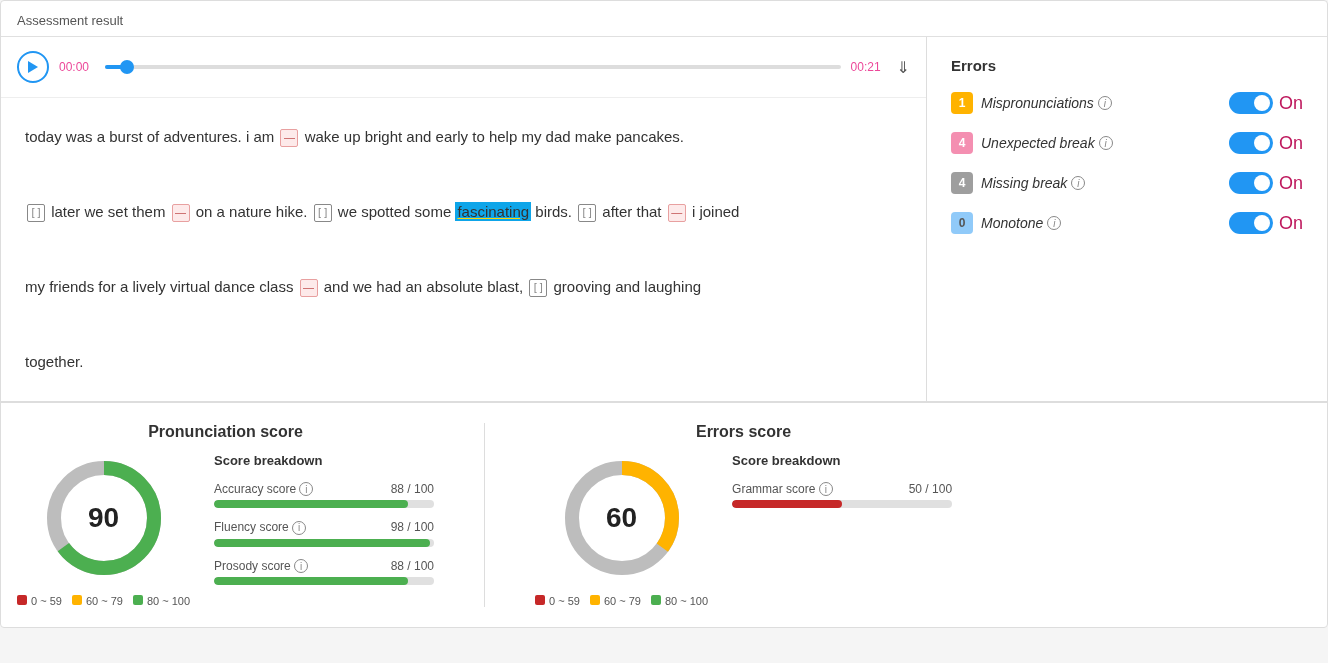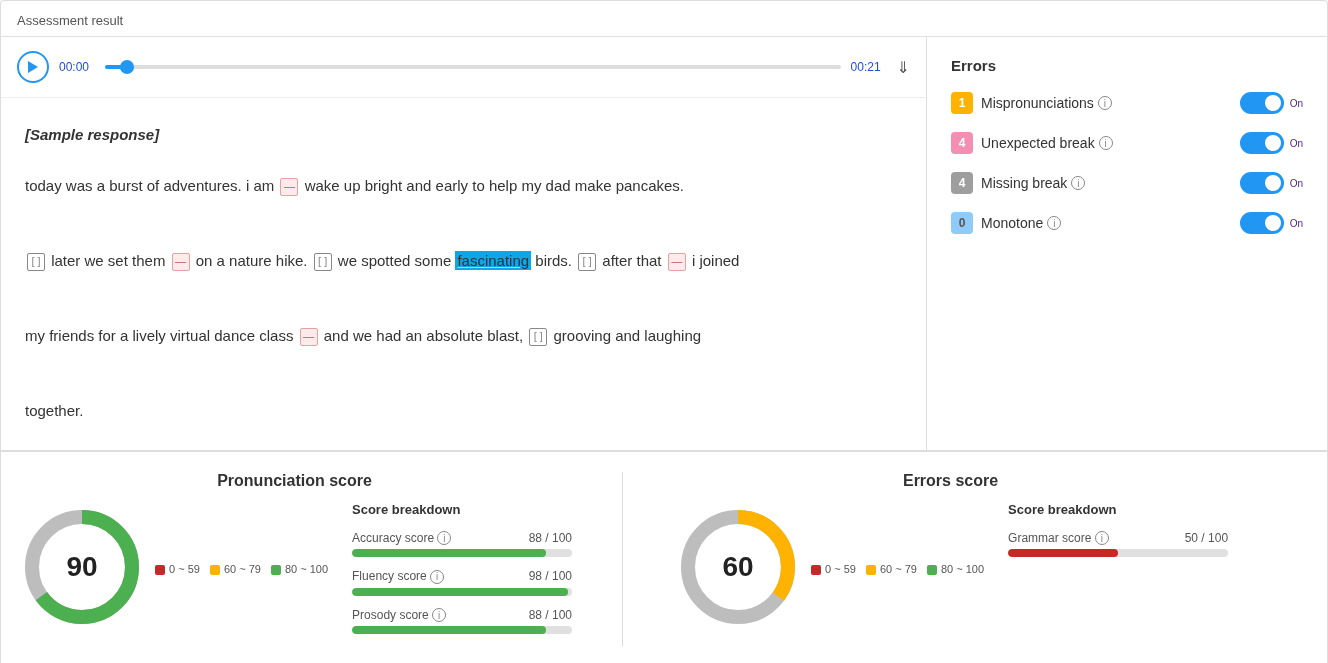--- a/index.html
+++ b/index.html
@@ -42,21 +42,21 @@
       width: 32px; height: 32px;
       border-radius: 50%;
       border: 2px solid #2196F3;
       background: #fff;
       display: flex; align-items: center; justify-content: center;
       cursor: pointer;
       color: #2196F3;
       font-size: 12px;
     }
 
-    .time-label { font-size: 12px; color: #1d4ed8; min-width: 36px; }
+    .time-label { font-size: 12px; color: #ec4899; min-width: 36px; }
 
     .progress-track {
       flex: 1;
       height: 4px;
       background: #ddd;
       border-radius: 2px;
       position: relative;
     }
     .progress-fill {
       position: absolute; left: 0; top: 0;
@@ -147,20 +147,21 @@
     }
     .badge-yellow { background: #FFB300; }
     .badge-pink { background: #F48FB1; }
     .badge-gray { background: #9E9E9E; }
     .badge-blue { background: #90CAF9; color: #555; }
 
     .error-label {
       flex: 1;
       display: flex; align-items: center; gap: 4px;
       font-size: 14px;
+      font-style: italic;
     }
 
     .info-icon {
       width: 14px; height: 14px;
       border-radius: 50%;
       border: 1.5px solid #888;
       display: inline-flex; align-items: center; justify-content: center;
       font-size: 10px; color: #888;
       cursor: pointer;
     }
@@ -178,39 +179,39 @@
     }
     .toggle::after {
       content: '';
       position: absolute;
       right: 3px; top: 3px;
       width: 16px; height: 16px;
       border-radius: 50%;
       background: #fff;
     }
 
-    .toggle-label { font-size: 10px; color: #4c1d95; }
+    .toggle-label { font-size: 18px; color: #be185d; }
 
     
     .bottom-section {
       display: flex;
       padding: 20px 16px;
       gap: 40px;
       border-top: 1px solid #ddd;
     }
 
     .score-block {
       display: flex;
       align-items: flex-start;
       gap: 24px;
     }
 
     .score-circle-container {
       display: flex;
-      flex-direction: row;
+      flex-direction: column;
       align-items: center;
       gap: 8px;
     }
 
     .score-section-title {
       font-size: 16px;
       font-weight: 600;
       margin-bottom: 12px;
       text-align: center;
     }
@@ -226,21 +227,21 @@
       position: relative;
       display: flex; align-items: center; justify-content: center;
       width: 130px; height: 130px;
     }
 
     .legend {
       display: flex; gap: 10px;
       margin-top: 4px;
     }
     .legend-item {
-      display: flex; align-items: flex-end; gap: 4px;
+      display: flex; align-items: flex-start; gap: 4px;
       font-size: 11px; color: #555;
     }
     .legend-dot {
       width: 10px; height: 10px; border-radius: 2px;
     }
 
     .score-breakdown {
       min-width: 220px;
     }
 
@@ -302,21 +303,20 @@
         <span class="time-label">00:00</span>
         <div class="progress-track">
           <div class="progress-fill"></div>
           <div class="progress-thumb"></div>
         </div>
         <span class="time-label">00:21</span>
         <span class="download-icon">⇓</span>
       </div>
 
       <div class="text-content">
-        <span class="sample-response-label">[Sample response]</span>
         <div class="text-body">
           <span>today was a burst of adventures. i am</span>
           <span class="break-marker-pink">—</span>
           <span>wake up bright and early to help my dad make pancakes.</span>
           <br><br>
           <span class="break-marker">[ ]</span>
           <span>later we set them</span>
           <span class="break-marker-pink">—</span>
           <span>on a nature hike.</span>
           <span class="break-marker">[ ]</span>

